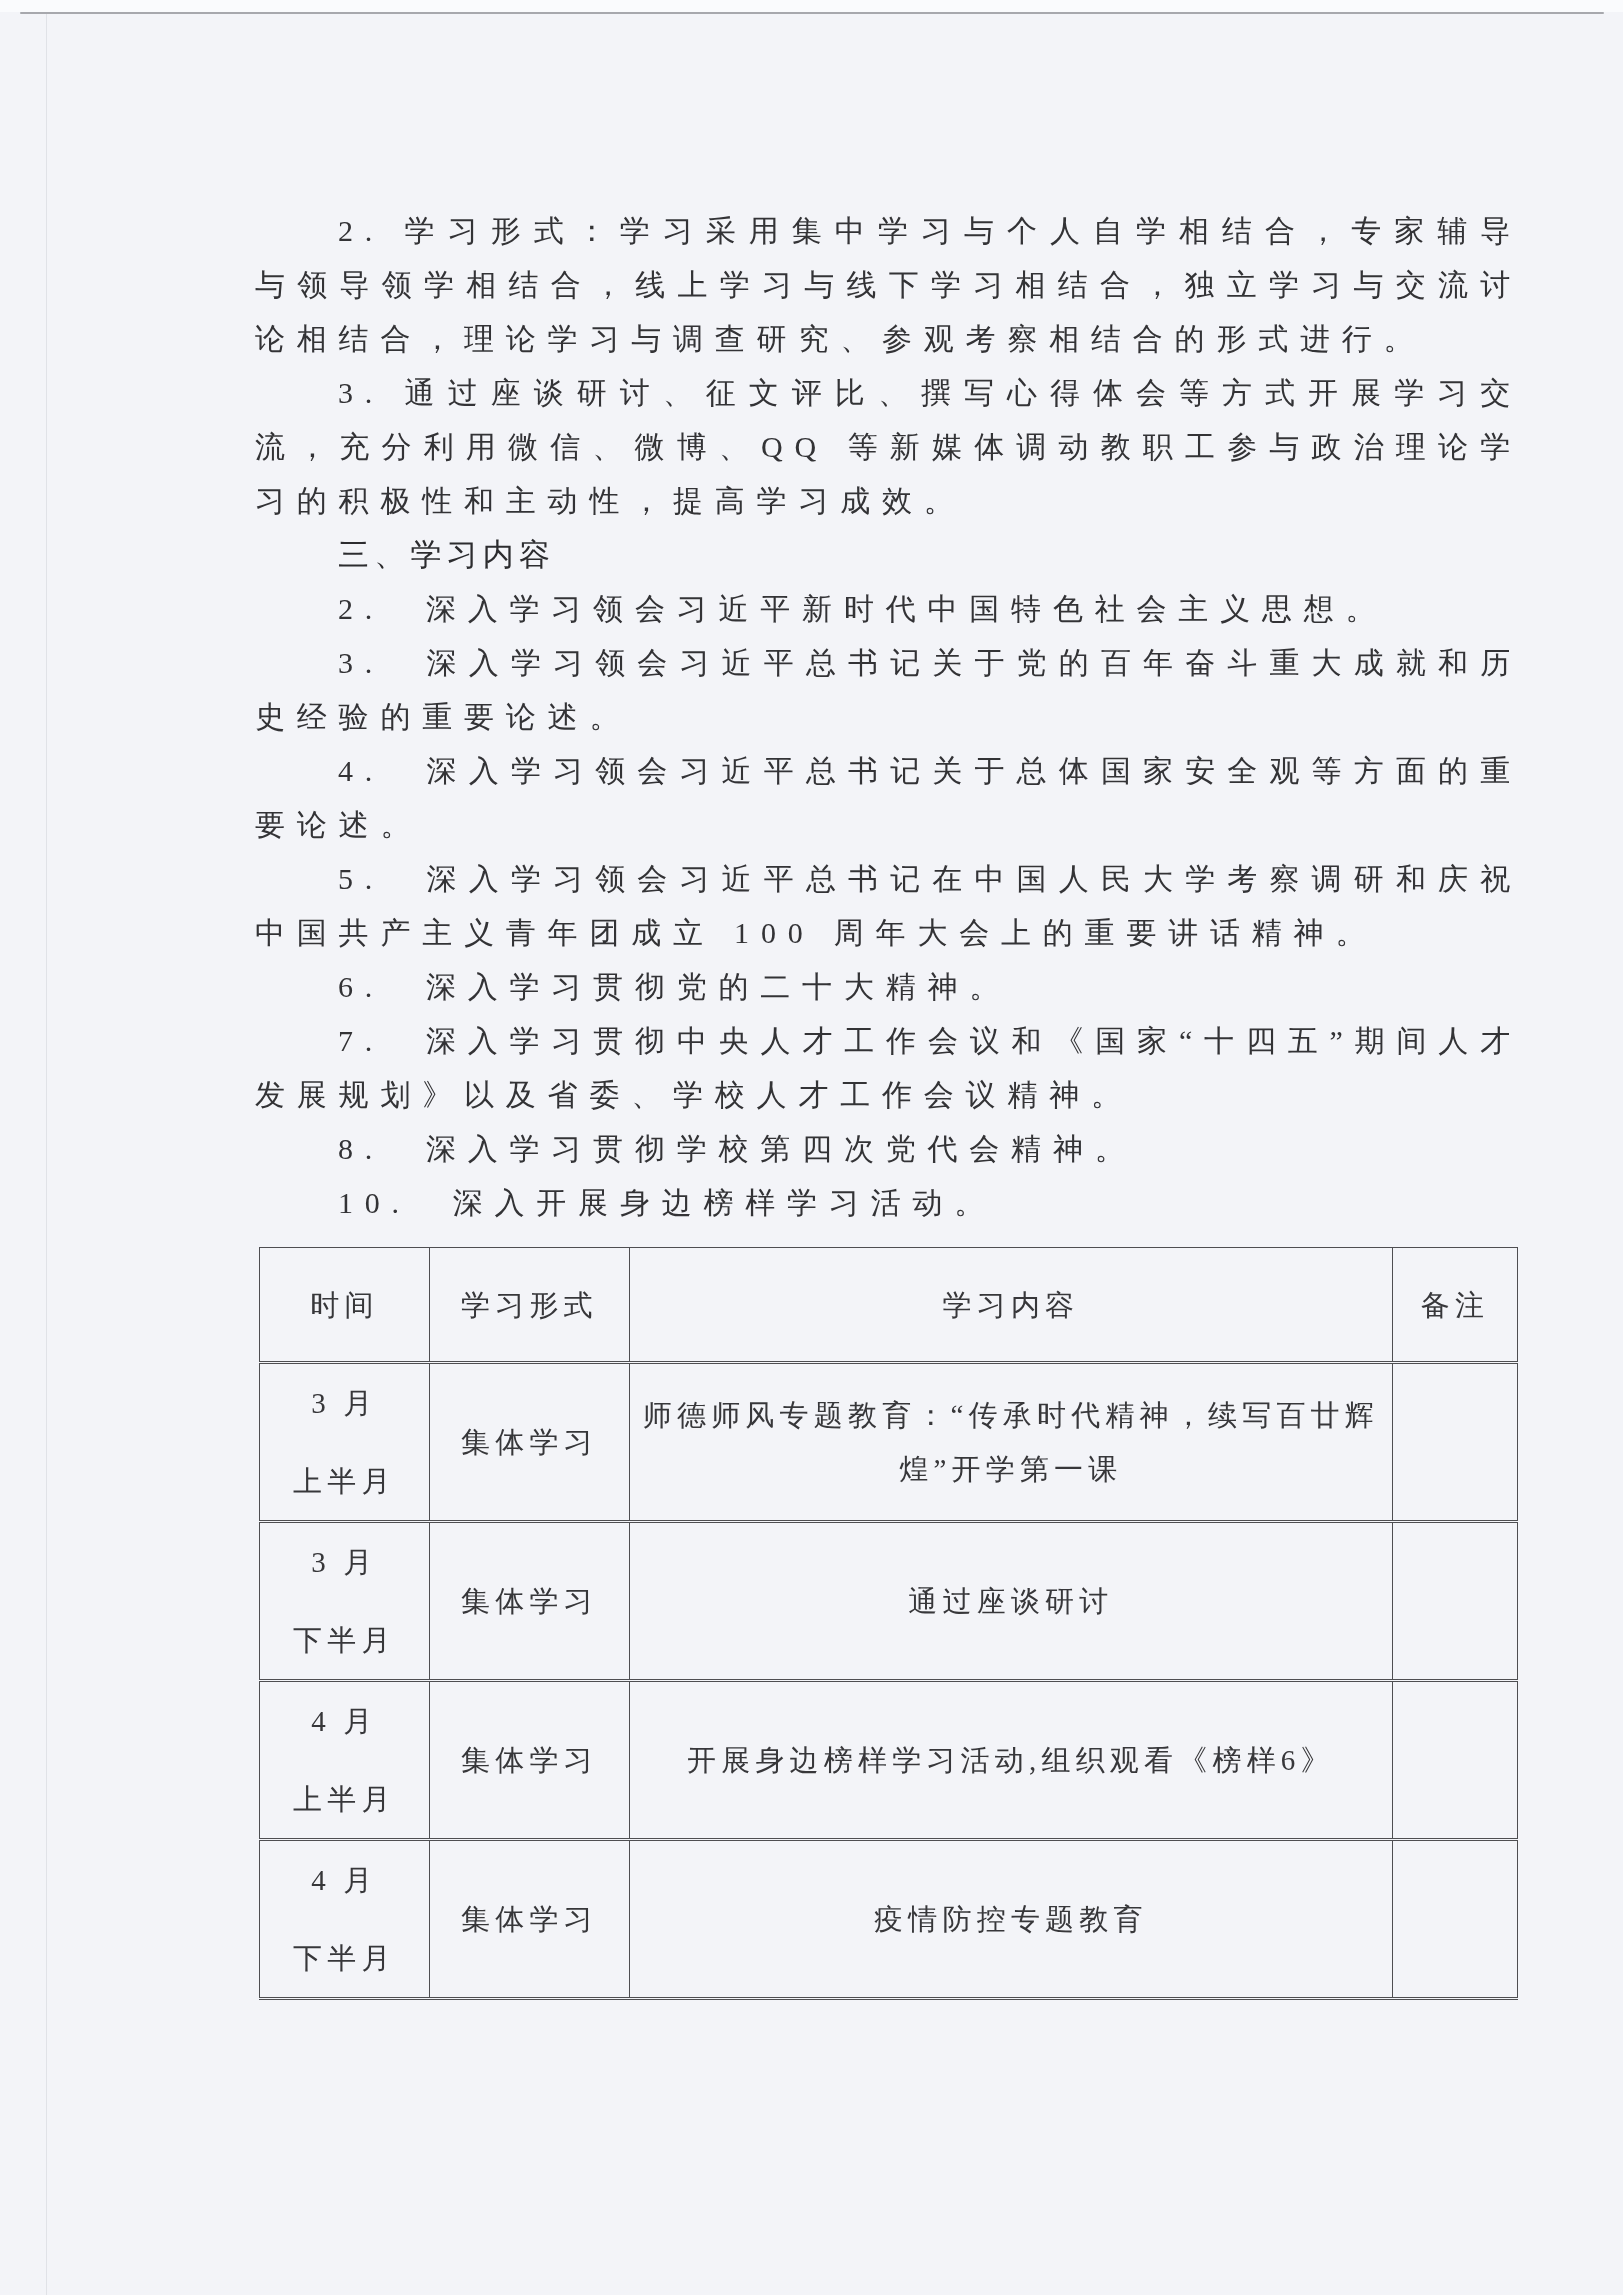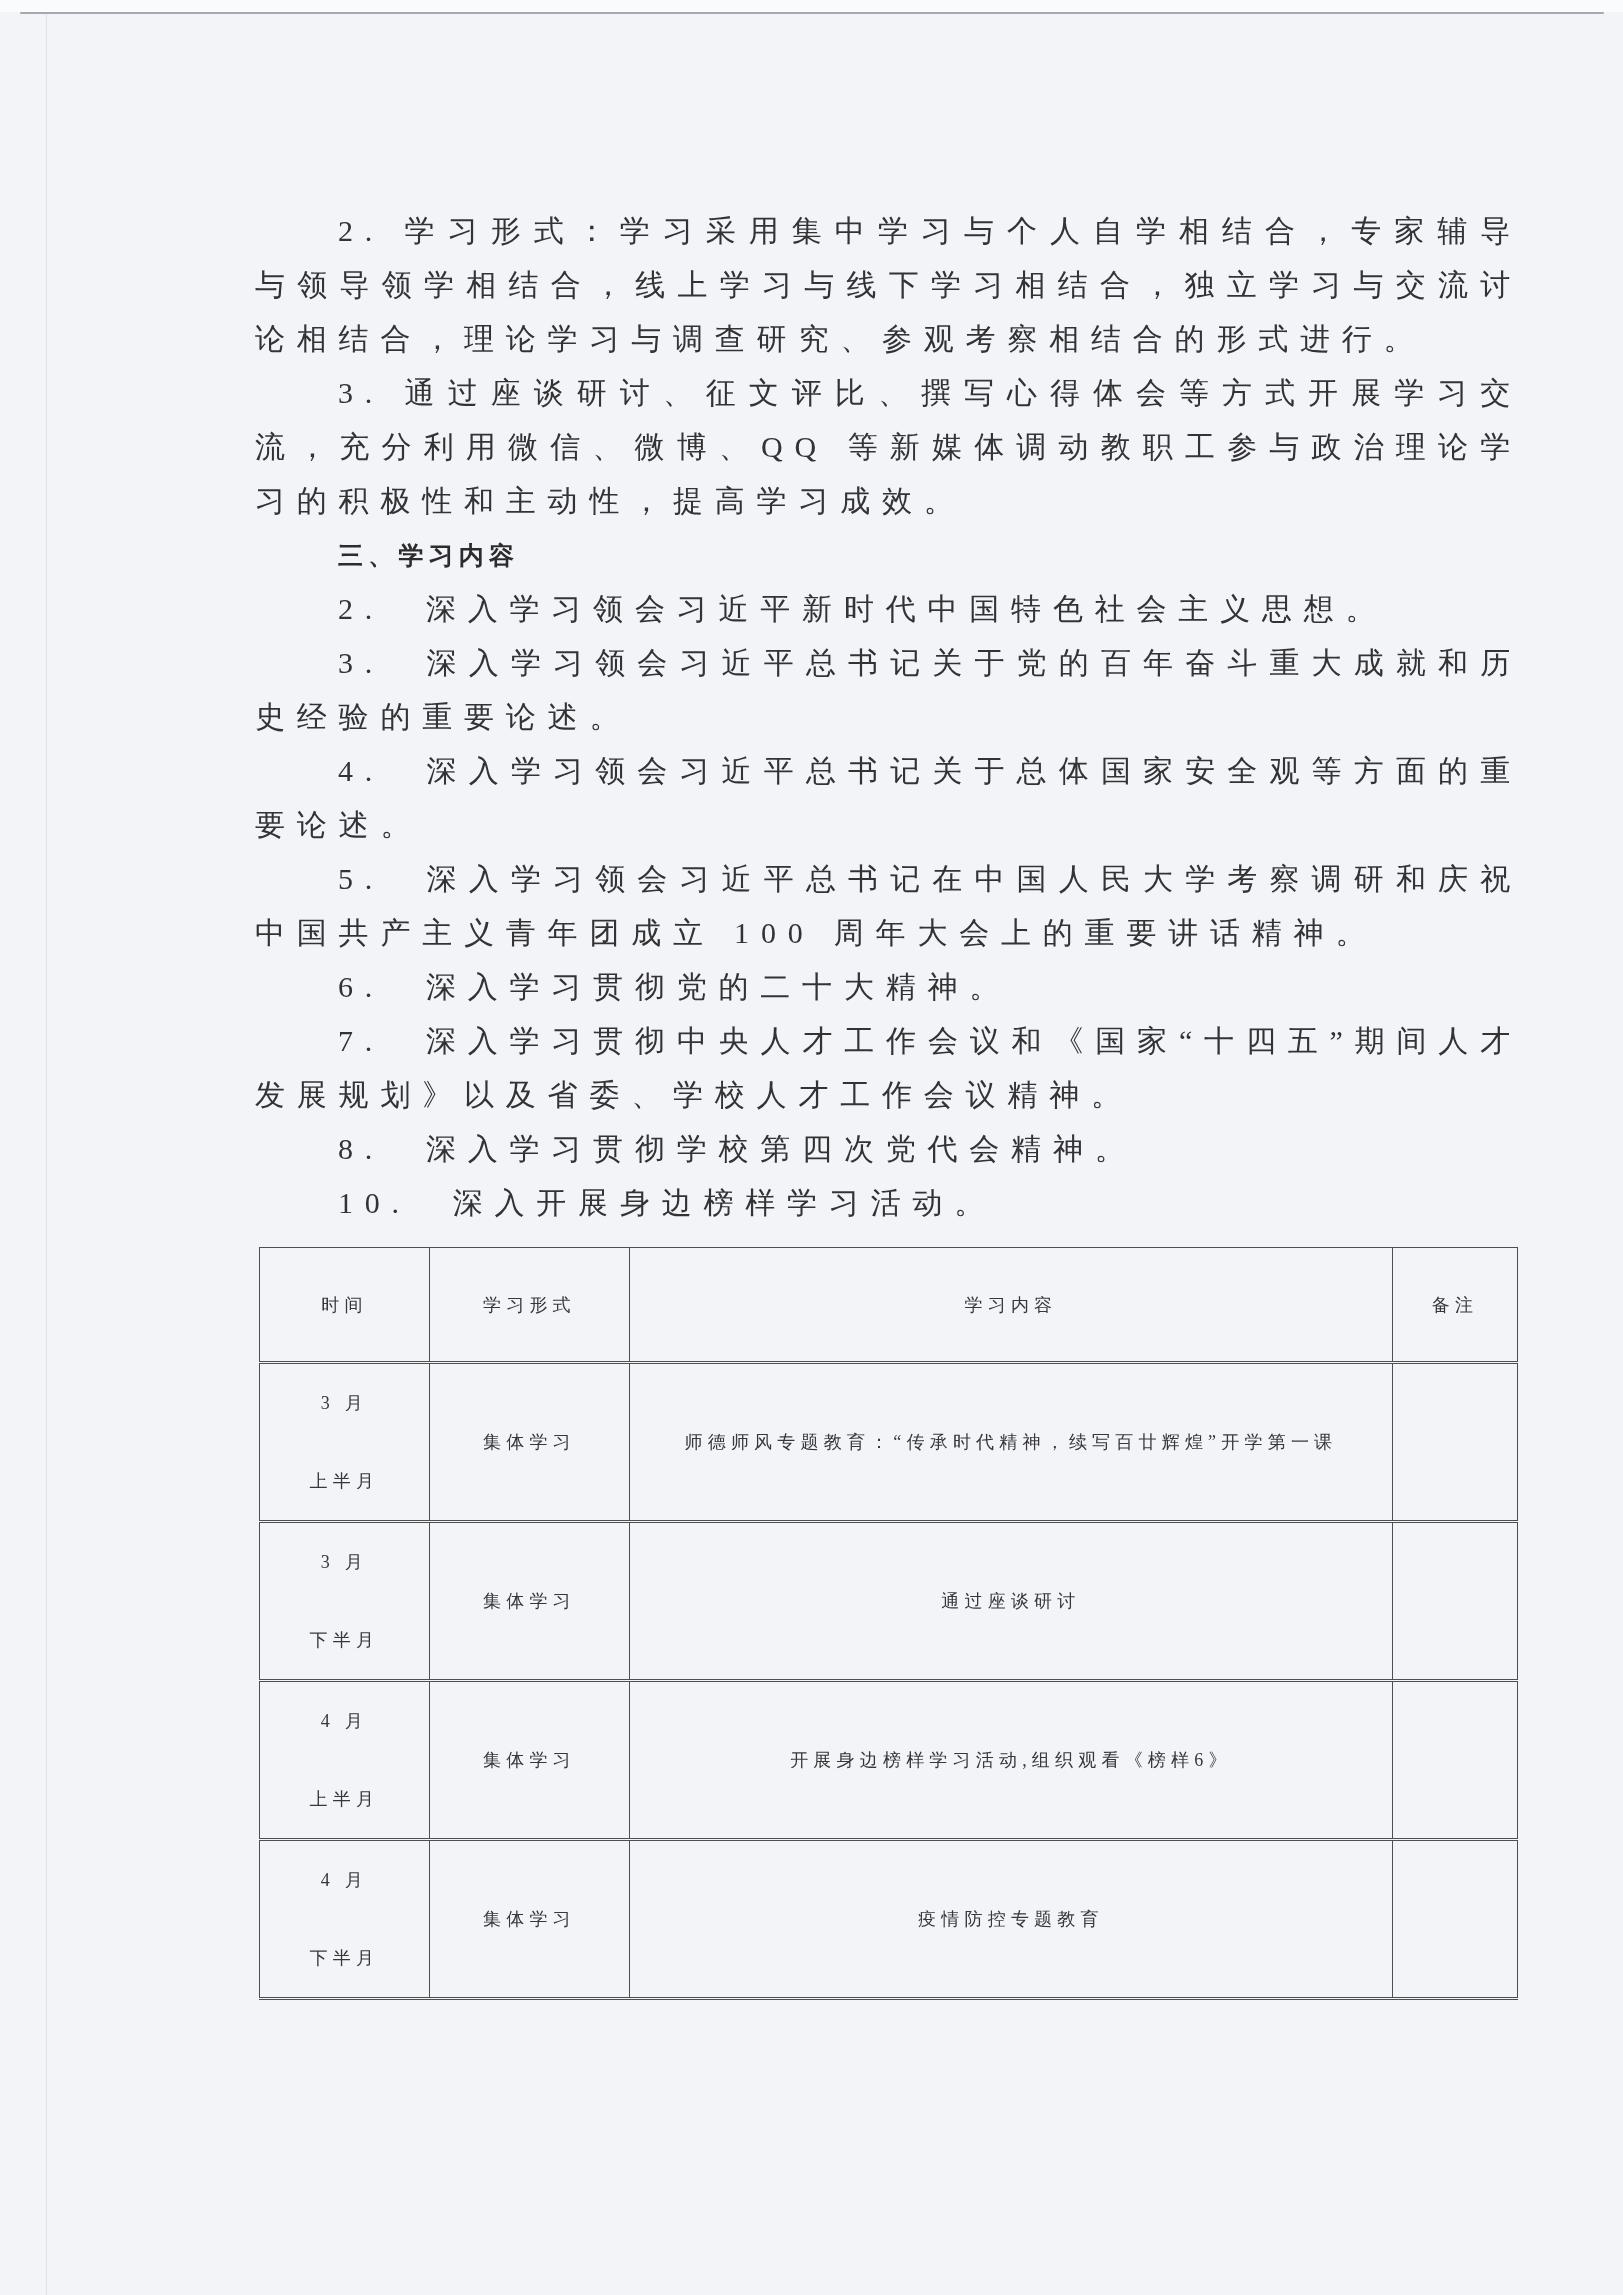--- a/index.html
+++ b/index.html
@@ -46,32 +46,32 @@
     line-height: 54px;
     letter-spacing: 11.8px;
     text-align: justify;
   }
   .content p {
     margin: 0;
     text-indent: 83px;
   }
   .content p.heading {
     font-family: "Liberation Sans", "DejaVu Sans", sans-serif;
-    font-weight: 700;
-    font-size: 25px;
+    font-weight: 400;
+    font-size: 31px;
     letter-spacing: 5.2px;
     color: #2c2c2f;
   }
   table.schedule {
     margin: 17px 0 0 3.9px;
     width: 1257px;
     border-collapse: collapse;
     table-layout: fixed;
     letter-spacing: 5.2px;
-    font-size: 18px;
+    font-size: 29px;
     color: #37373a;
   }
   table.schedule th,
   table.schedule td {
     border: 1.3px solid #4e4e51;
     text-align: center;
     vertical-align: middle;
     padding: 0 7.9px;
     overflow: hidden;
   }

